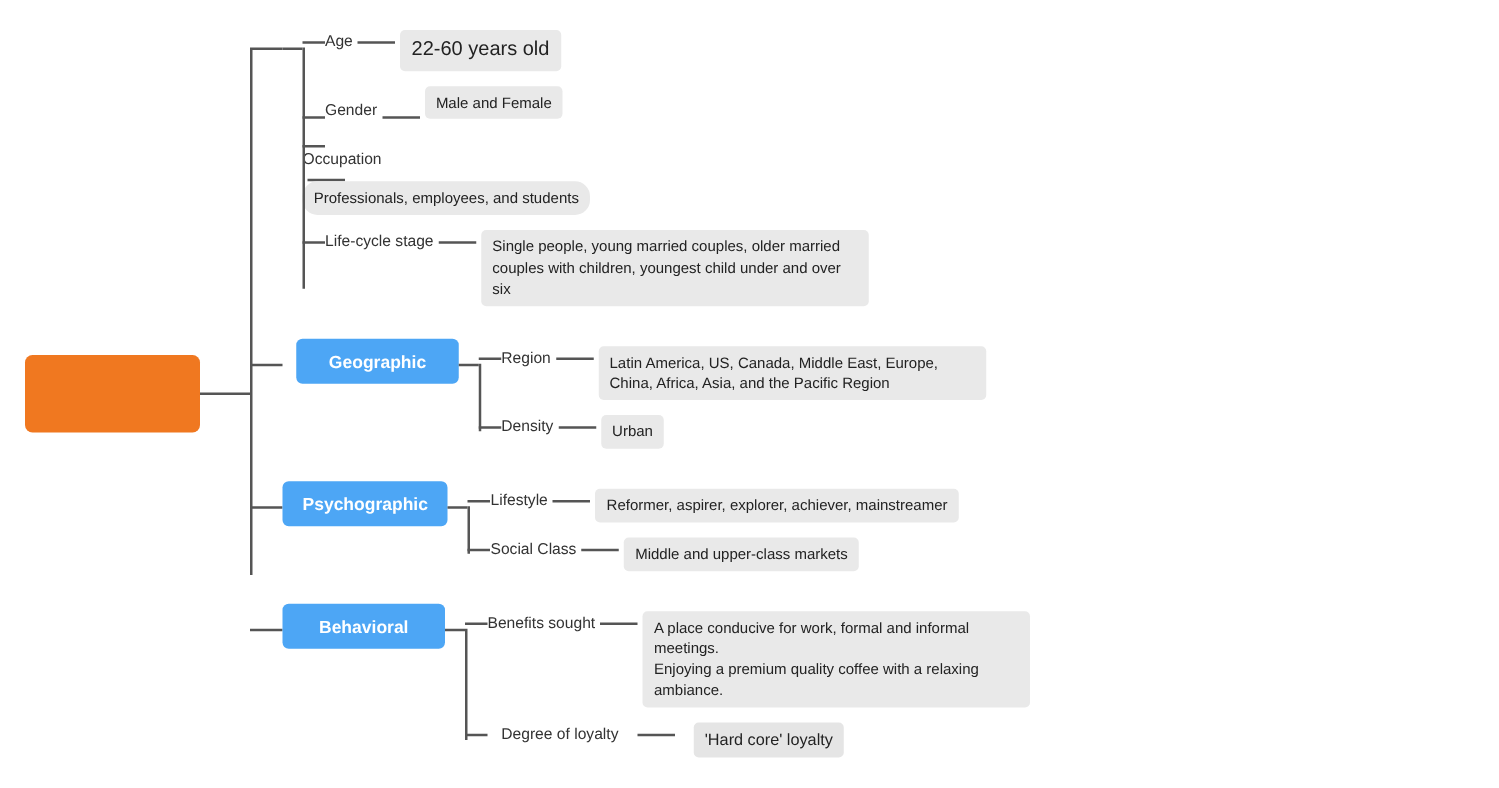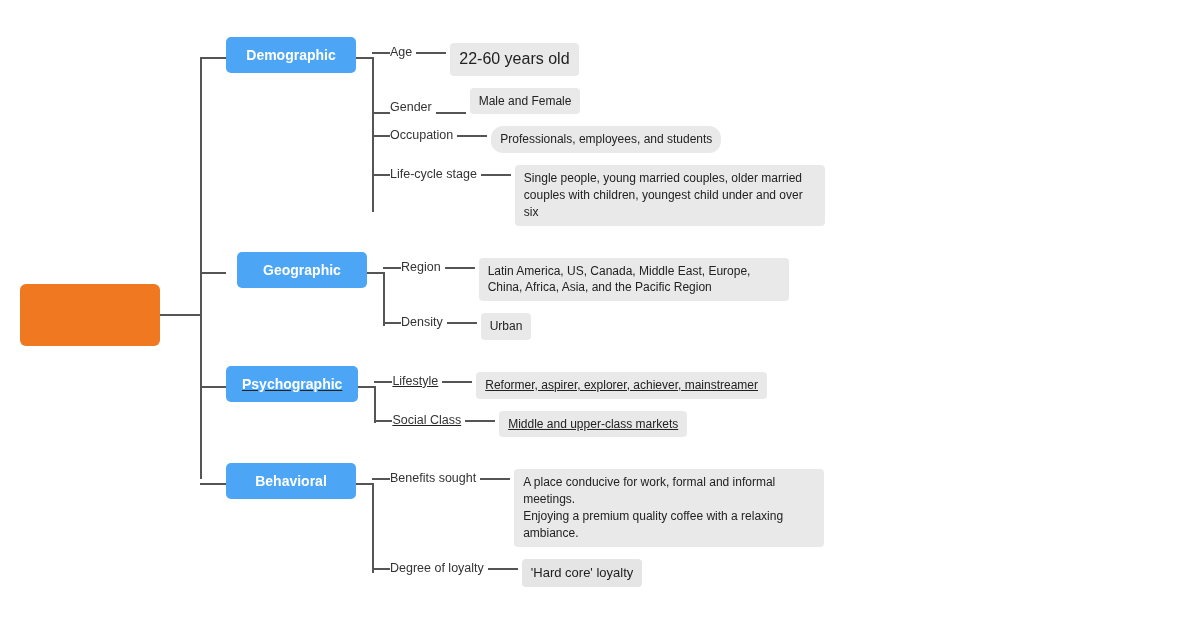--- a/index.html
+++ b/index.html
@@ -50,37 +50,36 @@
     <span></span><br>
     <span></span>
   </div>
 
   <div style="width:40px; height:2px; background:#555; flex-shrink:0;"></div>
 
   <div style="position:relative; display:flex; flex-direction:column; flex:1;" id="cats-area">
 
   <div style="display: flex; align-items: flex-start; padding: 10px 0px; position: relative;">
         <div style="width: 26px; height: 2px; background: rgb(85, 85, 85); flex-shrink: 0; margin-top: 20px;"></div>
-        <div style="background: rgb(77, 166, 245); color: rgb(255, 255, 255); font-weight: bold; font-size: 14px; padding: 10px 16px; border-radius: 5px; min-width: 130px; text-align: center; flex-shrink: 0;">Demographic</div>
         <div style="width: 16px; height: 2px; background: rgb(85, 85, 85); flex-shrink: 0; margin-top: 20px;"></div>
         <div style="display: flex; flex-direction: column; position: relative;">
           <div style="position: absolute; left: 0px; width: 2px; background: rgb(85, 85, 85); top: 20px; bottom: 20px;"></div>
           <div style="display: flex; align-items: flex-start; padding: 6px 0px; margin-left: 0px;">
             <div style="width: 18px; height: 2px; background: rgb(85, 85, 85); flex-shrink: 0; margin-top: 9px;"></div>
             <span style="font-size: 12.5px; color: rgb(51, 51, 51); white-space: nowrap; flex-shrink: 0; padding-top: 2px;">Age</span>
             <div style="width: 30px; height: 2px; background: rgb(85, 85, 85); flex-shrink: 0; margin: 9px 4px 0px;"></div>
             <div style="background: rgb(233, 233, 233); border-radius: 4px; padding: 5px 9px; font-size: 16px; color: rgb(34, 34, 34); line-height: 1.4; max-width: 310px;">22-60 years old</div>
           </div>
           <div style="display: flex; align-items: flex-end; padding: 6px 0px; margin-left: 0px;">
             <div style="width: 18px; height: 2px; background: rgb(85, 85, 85); flex-shrink: 0; margin-top: 9px;"></div>
             <span style="font-size: 12.5px; color: rgb(51, 51, 51); white-space: nowrap; flex-shrink: 0; padding-top: 2px;">Gender</span>
             <div style="width: 30px; height: 2px; background: rgb(85, 85, 85); flex-shrink: 0; margin: 9px 4px 0px;"></div>
             <div style="background: rgb(233, 233, 233); border-radius: 4px; padding: 5px 9px; font-size: 12px; color: rgb(34, 34, 34); line-height: 1.4; max-width: 310px;">Male and Female</div>
           </div>
-          <div style="display: flex; align-items: flex-start; padding: 6px 0px; margin-left: 0px;">
+          <div style="display: flex; align-items: flex-start; padding: 6px 0px; margin-left: 0px; flex-direction: column;">
             <div style="width: 18px; height: 2px; background: rgb(85, 85, 85); flex-shrink: 0; margin-top: 9px;"></div>
             <span style="font-size: 12.5px; color: rgb(51, 51, 51); white-space: nowrap; flex-shrink: 0; padding-top: 2px;">Occupation</span>
             <div style="width: 30px; height: 2px; background: rgb(85, 85, 85); flex-shrink: 0; margin: 9px 4px 0px;"></div>
             <div style="background: rgb(233, 233, 233); border-radius: 12px; padding: 5px 9px; font-size: 12px; color: rgb(34, 34, 34); line-height: 1.4; max-width: 310px;">Professionals, employees, and students</div>
           </div>
           <div style="display: flex; align-items: flex-start; padding: 6px 0px; margin-left: 0px;">
             <div style="width: 18px; height: 2px; background: rgb(85, 85, 85); flex-shrink: 0; margin-top: 9px;"></div>
             <span style="font-size: 12.5px; color: rgb(51, 51, 51); white-space: nowrap; flex-shrink: 0; padding-top: 2px;">Life-cycle stage</span>
             <div style="width: 30px; height: 2px; background: rgb(85, 85, 85); flex-shrink: 0; margin: 9px 4px 0px;"></div>
             <div style="background: rgb(233, 233, 233); border-radius: 4px; padding: 5px 9px; font-size: 12px; color: rgb(34, 34, 34); line-height: 1.4; max-width: 310px;">Single people, young married couples, older married couples with children, youngest child under and over six</div>
@@ -100,21 +99,21 @@
             <div style="background: rgb(233, 233, 233); border-radius: 4px; padding: 5px 9px; font-size: 12px; color: rgb(34, 34, 34); line-height: 1.4; max-width: 310px;">Latin America, US, Canada, Middle East, Europe, China, Africa, Asia, and the Pacific Region</div>
           </div>
           <div style="display: flex; align-items: flex-start; padding: 6px 0px; margin-left: 0px;">
             <div style="width: 18px; height: 2px; background: rgb(85, 85, 85); flex-shrink: 0; margin-top: 9px;"></div>
             <span style="font-size: 12.5px; color: rgb(51, 51, 51); white-space: nowrap; flex-shrink: 0; padding-top: 2px;">Density</span>
             <div style="width: 30px; height: 2px; background: rgb(85, 85, 85); flex-shrink: 0; margin: 9px 4px 0px;"></div>
             <div style="background: rgb(233, 233, 233); border-radius: 4px; padding: 5px 9px; font-size: 12px; color: rgb(34, 34, 34); line-height: 1.4; max-width: 310px;">Urban</div>
           </div>
         </div>
       </div>
-      <div style="display: flex; align-items: flex-start; padding: 10px 0px; position: relative; text-decoration: underline;">
+      <div style="display: flex; align-items: flex-start; padding: 10px 0px; position: relative;">
         <div style="width: 26px; height: 2px; background: rgb(85, 85, 85); flex-shrink: 0; margin-top: 20px;"></div>
         <div style="background: rgb(77, 166, 245); color: rgb(255, 255, 255); font-weight: bold; font-size: 14px; padding: 10px 16px; border-radius: 5px; min-width: 130px; text-align: center; flex-shrink: 0;">Psychographic</div>
         <div style="width: 16px; height: 2px; background: rgb(85, 85, 85); flex-shrink: 0; margin-top: 20px;"></div>
         <div style="display: flex; flex-direction: column; position: relative;">
           <div style="position: absolute; left: 0px; width: 2px; background: rgb(85, 85, 85); top: 20px; bottom: 20px;"></div>
           <div style="display: flex; align-items: flex-start; padding: 6px 0px; margin-left: 0px;">
             <div style="width: 18px; height: 2px; background: rgb(85, 85, 85); flex-shrink: 0; margin-top: 9px;"></div>
             <span style="font-size: 12.5px; color: rgb(51, 51, 51); white-space: nowrap; flex-shrink: 0; padding-top: 2px;">Lifestyle</span>
             <div style="width: 30px; height: 2px; background: rgb(85, 85, 85); flex-shrink: 0; margin: 9px 4px 0px;"></div>
             <div style="background: rgb(233, 233, 233); border-radius: 4px; padding: 5px 9px; font-size: 12px; color: rgb(34, 34, 34); line-height: 1.4; max-width: 310px;">Reformer, aspirer, explorer, achiever, mainstreamer</div>
@@ -135,21 +134,21 @@
           <div style="position: absolute; left: 0px; width: 2px; background: rgb(85, 85, 85); top: 20px; bottom: 20px;"></div>
           <div style="display: flex; align-items: flex-start; padding: 6px 0px; margin-left: 0px;">
             <div style="width: 18px; height: 2px; background: rgb(85, 85, 85); flex-shrink: 0; margin-top: 9px;"></div>
             <span style="font-size: 12.5px; color: rgb(51, 51, 51); white-space: nowrap; flex-shrink: 0; padding-top: 2px;">Benefits sought</span>
             <div style="width: 30px; height: 2px; background: rgb(85, 85, 85); flex-shrink: 0; margin: 9px 4px 0px;"></div>
             <div style="background: rgb(233, 233, 233); border-radius: 4px; padding: 5px 9px; font-size: 12px; color: rgb(34, 34, 34); line-height: 1.4; max-width: 310px;">
               <div>A place conducive for work, formal and informal meetings.</div>
               <div>Enjoying a premium quality coffee with a relaxing ambiance.</div>
             </div>
           </div>
-          <div style="display: flex; align-items: flex-start; padding: 6px 0px; margin-left: 0px;">
+          <div style="display: flex; align-items: flex-start; padding: 6px 0px; margin-left: 0px; gap: 11px;">
             <div style="width: 18px; height: 2px; background: rgb(85, 85, 85); flex-shrink: 0; margin-top: 9px;"></div>
             <span style="font-size: 12.5px; color: rgb(51, 51, 51); white-space: nowrap; flex-shrink: 0; padding-top: 2px;">Degree of loyalty</span>
             <div style="width: 30px; height: 2px; background: rgb(85, 85, 85); flex-shrink: 0; margin: 9px 4px 0px;"></div>
             <div style="background: #e5e5e5; border-radius: 4px; padding: 5px 9px; font-size: 13px; color: rgb(34, 34, 34); line-height: 1.4; max-width: 310px;">'Hard core' loyalty</div>
           </div>
         </div>
       </div>
       <div style="position: absolute; left: 0px; width: 2px; background: rgb(85, 85, 85); top: 31px; height: 420.766px;"></div>
     </div>
 </div>

